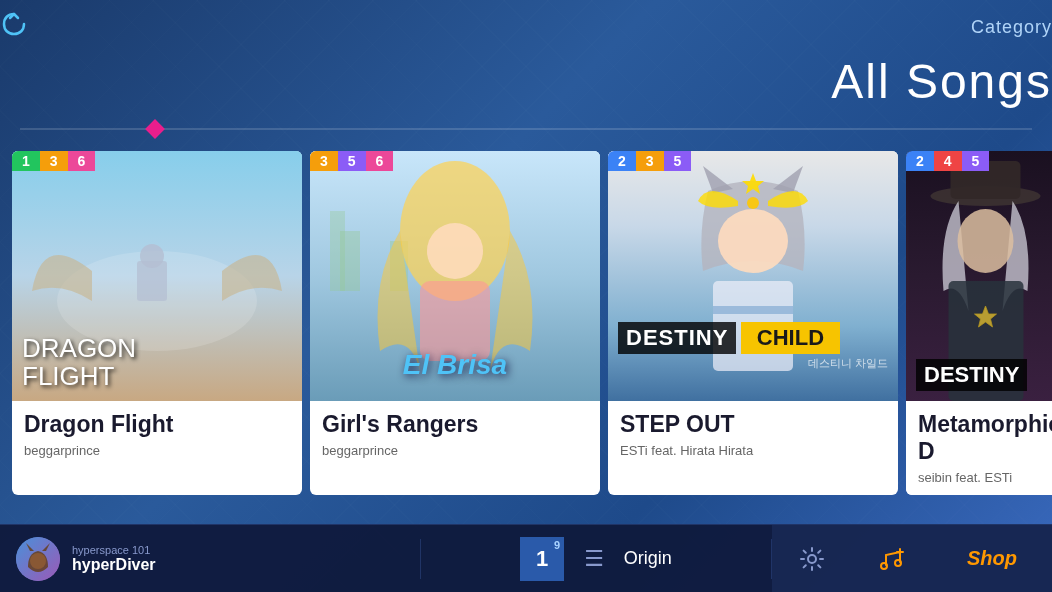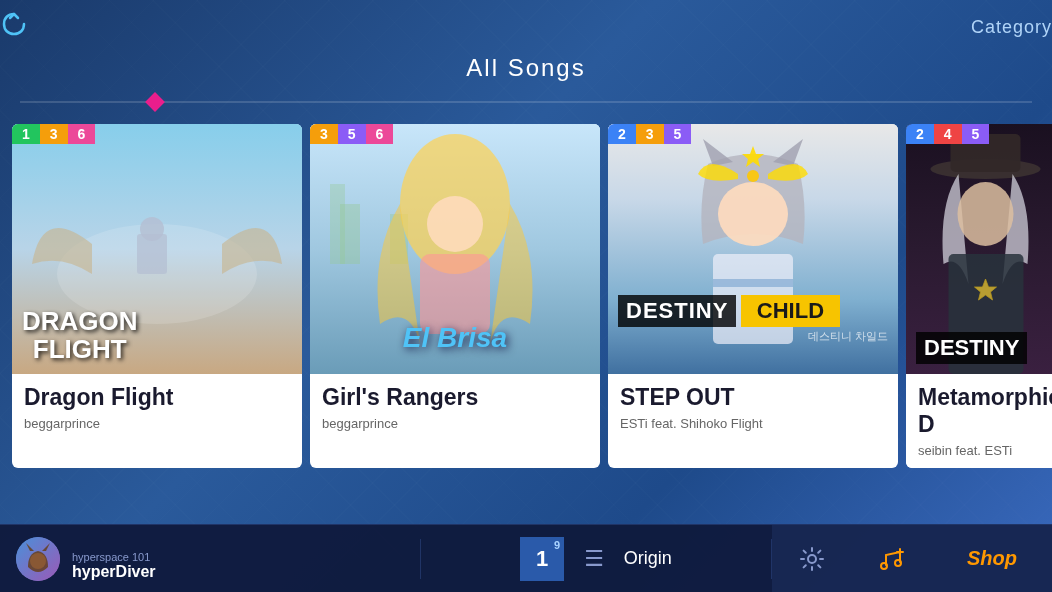--- a/index.html
+++ b/index.html
@@ -34,23 +34,23 @@
 
     .category-label {
       color: #b0d4f8;
       font-size: 18px;
       font-weight: 500;
       letter-spacing: 1px;
     }
 
     
     .page-title {
-      text-align: center;
-      color: white;
-      font-size: 24px;
+      text-align: right;
+      color: white;
+      font-size: 48px;
       font-weight: 300;
       letter-spacing: 2px;
       margin: 4px 0 8px;
     }
 
     
     .slider-container {
       position: relative;
       width: 100%;
       height: 24px;
@@ -148,25 +148,24 @@
       color: #666;
     }
 
     
     .art-label-dragon {
       position: absolute;
       bottom: 10px;
       left: 10px;
       color: white;
       font-size: 26px;
-      font-weight: 700;
+      font-weight: 400;
       text-shadow: 2px 2px 4px rgba(0,0,0,0.8);
       line-height: 1.1;
       text-transform: uppercase;
-      text-align: center;
     }
 
     .art-label-elbrisa {
       position: absolute;
       bottom: 20px;
       left: 50%;
       transform: translateX(-50%);
       color: #4fc3f7;
       font-size: 28px;
       font-weight: 900;
@@ -233,21 +232,21 @@
       right: 0;
       height: 68px;
       background: rgba(15, 25, 60, 0.95);
       display: flex;
       align-items: center;
       border-top: 1px solid rgba(100,150,255,0.2);
     }
 
     .player-section {
       display: flex;
-      align-items: flex-end;
+      align-items: center;
       gap: 12px;
       padding: 0 16px;
       flex: 0 0 420px;
     }
 
     .player-avatar {
       width: 44px;
       height: 44px;
       border-radius: 50%;
       background: linear-gradient(135deg, #4a90d9, #9b59b6);
@@ -534,21 +533,21 @@
         <span class="diff-badge diff-5">5</span>
       </div>
       <div class="art-label-destiny">
         <span class="art-label-destiny-text">DESTINY</span>
         <span class="art-label-destiny-child"> CHILD</span>
         <span class="art-label-destiny-kr">데스티니 차일드</span>
       </div>
     </div>
     <div class="song-info">
       <div class="song-title">STEP OUT</div>
-      <div class="song-artist">ESTi feat. Shihoko Flight</div>
+      <div class="song-artist">ESTi feat. Hirata Hirata</div>
     </div>
   </div>
 
   <div class="song-card card-partial" style="flex: 0 0 155px;">
     <div class="song-art">
       <div class="meta-art"></div>
       <svg style="position:absolute;inset:0;width:100%;height:100%" viewBox="0 0 155 250">
         <defs>
           <linearGradient id="metaBg" x1="0" y1="0" x2="0" y2="1">
             <stop offset="0%" stop-color="#1a1020"></stop>

